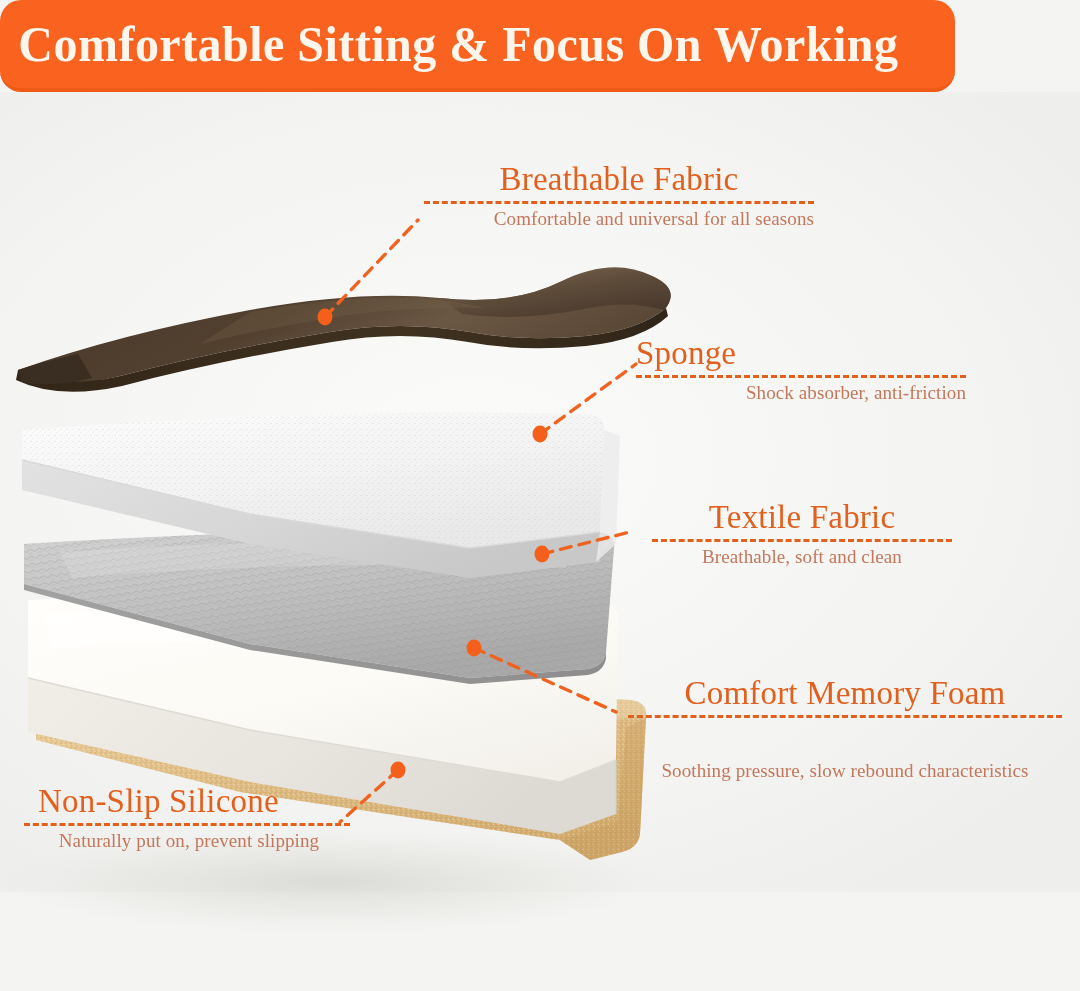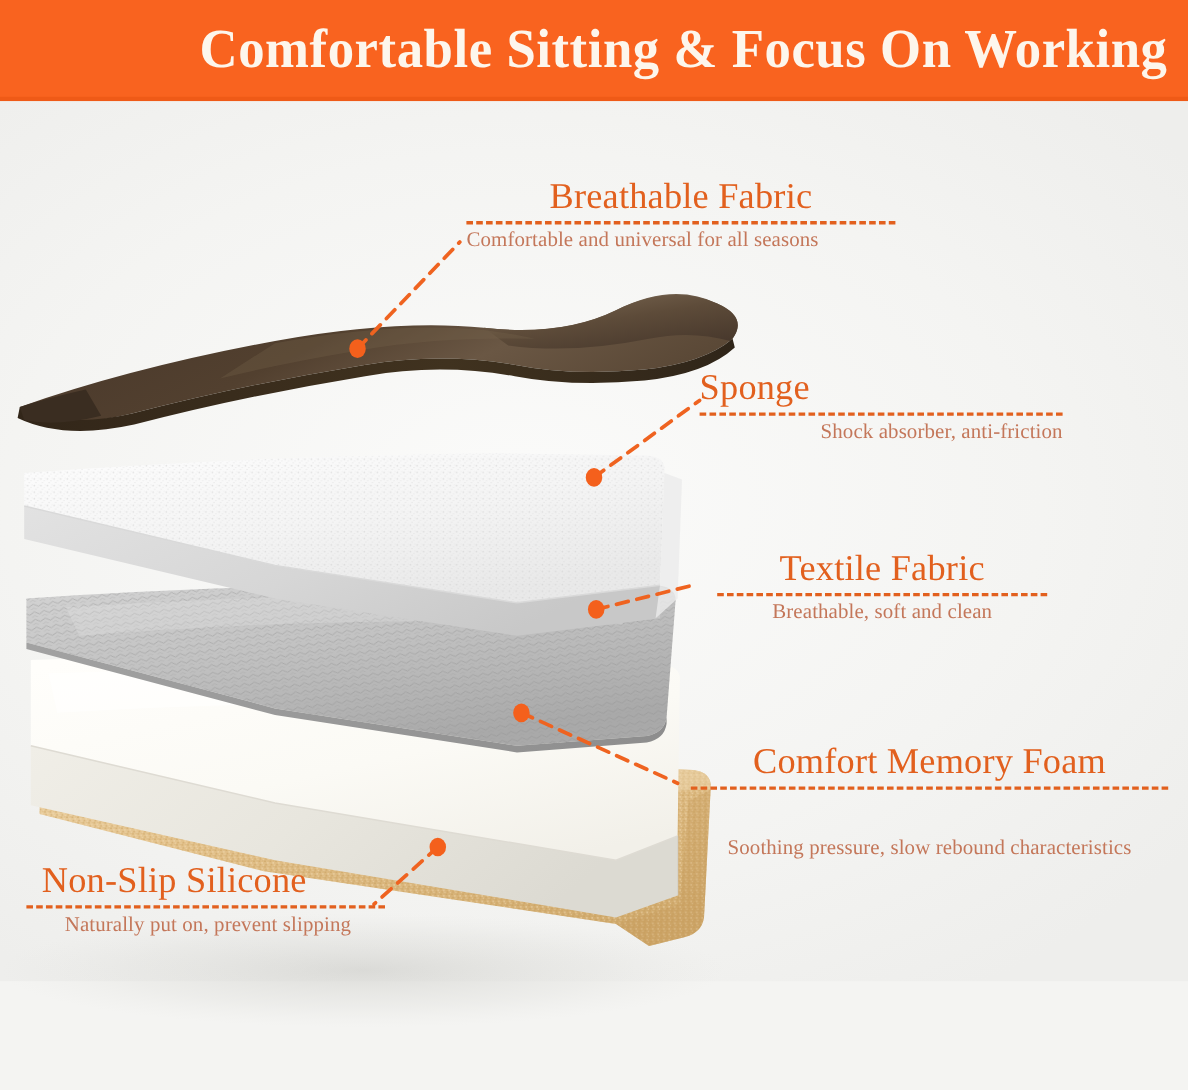--- a/index.html
+++ b/index.html
@@ -17,27 +17,28 @@
     width: 1080px;
     height: 991px;
     background: #f4f4f2;
     overflow: hidden;
   }
 
   
   #banner {
     position: absolute;
     left: 0; top: 0;
-    width: 1080px;
+    width: 955px;
     height: 88px;
     background: #f9631f;
     border-bottom: 4px solid #ef5a17;
     display: flex;
     align-items: center;
-    justify-content: flex-end;
+    justify-content: flex-start;
+    border-radius: 21px;
   }
   #banner-title {
     color: #fdf6ec;
     font-family: "Liberation Serif", "DejaVu Serif", serif;
     font-weight: bold;
     font-size: 50px;
     letter-spacing: 0.5px;
     white-space: nowrap;
     transform: scaleX(0.96);
     line-height: 1;
@@ -82,21 +83,21 @@
     font-size: 19px;
     color: #c4775a;
     line-height: 1.15;
     letter-spacing: 0.1px;
   }
   .callout.right { text-align: left; }
 
   
   #callout-breathable { left: 424px; top: 70px; width: 390px; }
   #callout-breathable .title { text-align: center; }
-  #callout-breathable .sub  { text-align: left; }
+  #callout-breathable .sub  { text-align: right; }
 
   #callout-sponge { left: 636px; top: 244px; width: 330px; }
   #callout-sponge .title { text-align: left; }
   #callout-sponge .sub  { text-align: right; }
 
   #callout-textile { left: 652px; top: 408px; width: 300px; }
   #callout-textile .title { text-align: center; }
   #callout-textile .sub  { text-align: center; }
 
   #callout-foam { left: 628px; top: 584px; width: 434px; }

